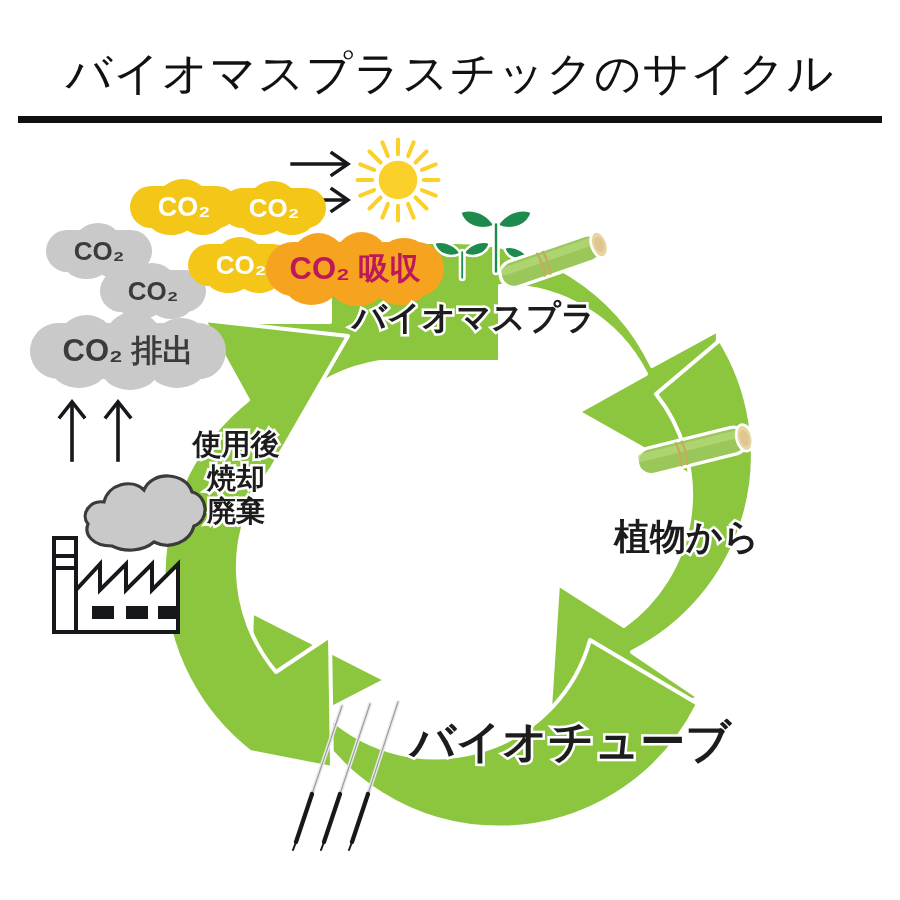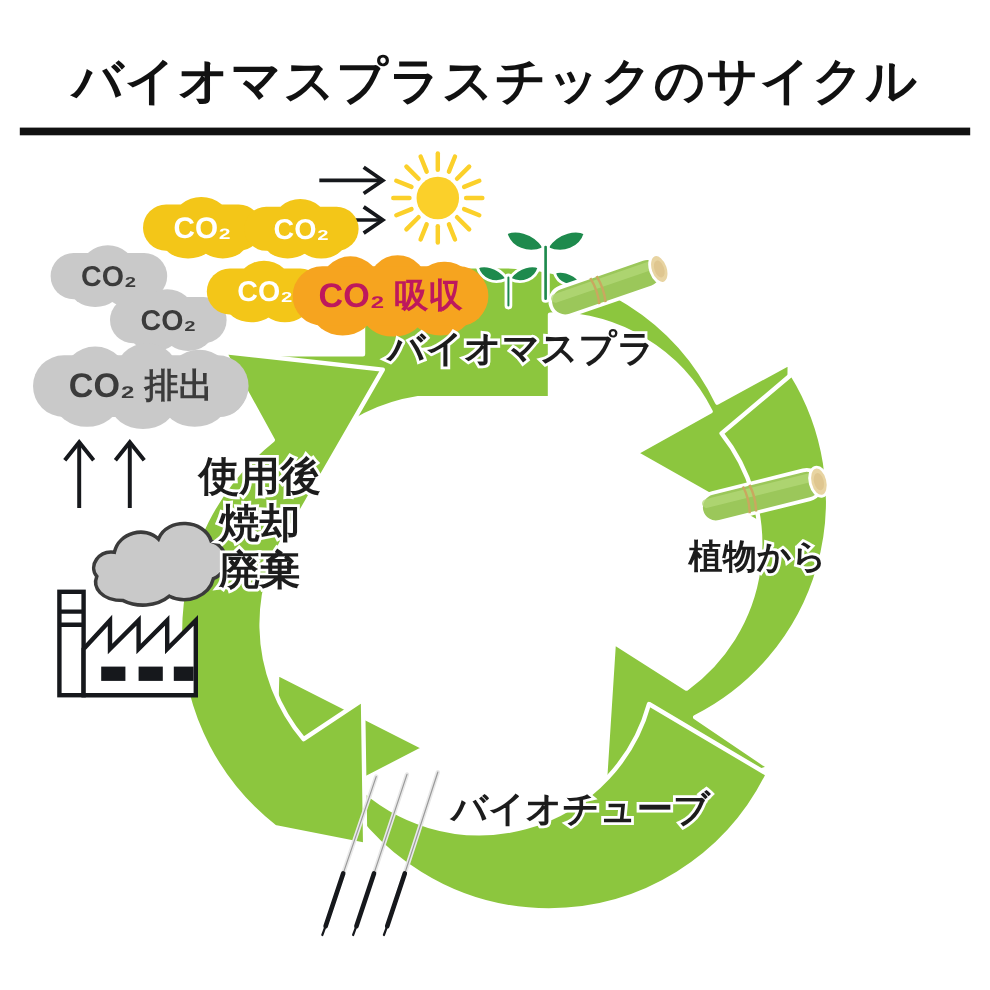--- a/index.html
+++ b/index.html
@@ -22,21 +22,21 @@
   
   #title-block {
     position: absolute;
     left: 0;
     top: 48px;
     width: 900px;
     text-align: center;
   }
   #page-title {
     font-size: 46px;
-    font-weight: bold;
+    font-weight: normal;
     color: #111111;
     letter-spacing: 1px;
     line-height: 1.1;
     white-space: nowrap;
   }
   #title-rule {
     position: absolute;
     left: 18px;
     top: 68px;
     width: 864px;
@@ -344,27 +344,27 @@
     <span class="puff" style="left:36%; top:44%; width:31%; height:56%;"></span>
     <span class="puff" style="left:60%; top:42%; width:31%; height:56%;"></span>
     <span class="body"></span>
     <span class="txt">CO₂ 吸収</span>
   </div>
 
   <div class="ring-label" style="left: 352px; top: 298px; font-size: 34px; color: rgb(28, 28, 28);">
     <span>バイオマスプラ</span>
   </div>
 
-  <div class="ring-label" style="left: 614px; top: 488px; font-size: 31px; color: rgb(28, 28, 28); margin-left: 12px;">
+  <div class="ring-label" style="left: 614px; top: 516px; font-size: 36px; color: rgb(28, 28, 28);">
     <span>植物から</span>
   </div>
 
-  <div class="ring-label" style="left: 410px; top: 716px; font-size: 33px; color: rgb(28, 28, 28);">
+  <div class="ring-label" style="left: 410px; top: 716px; font-size: 45px; color: rgb(28, 28, 28);">
     <span>バイオチューブ</span>
   </div>
 
-  <div class="ring-label" style="left: 176px; top: 412px; font-size: 37px; text-align: center; width: 120px; color: rgb(28, 28, 28);">
+  <div class="ring-label" style="left: 176px; top: 428px; font-size: 29px; text-align: center; width: 120px; color: rgb(28, 28, 28);">
     <span>使用後</span>
     <span>焼却</span>
     <span>廃棄</span>
   </div>
 
 </div>
 
 </body></html>

